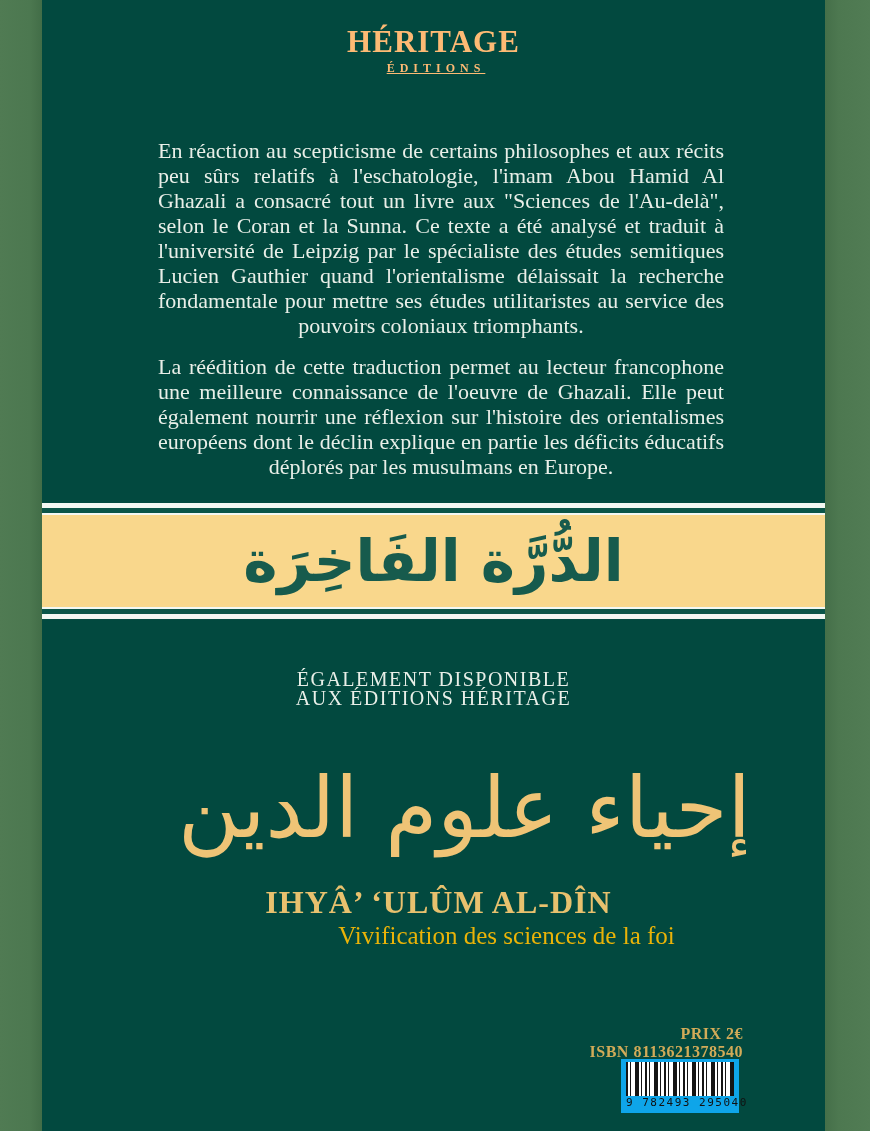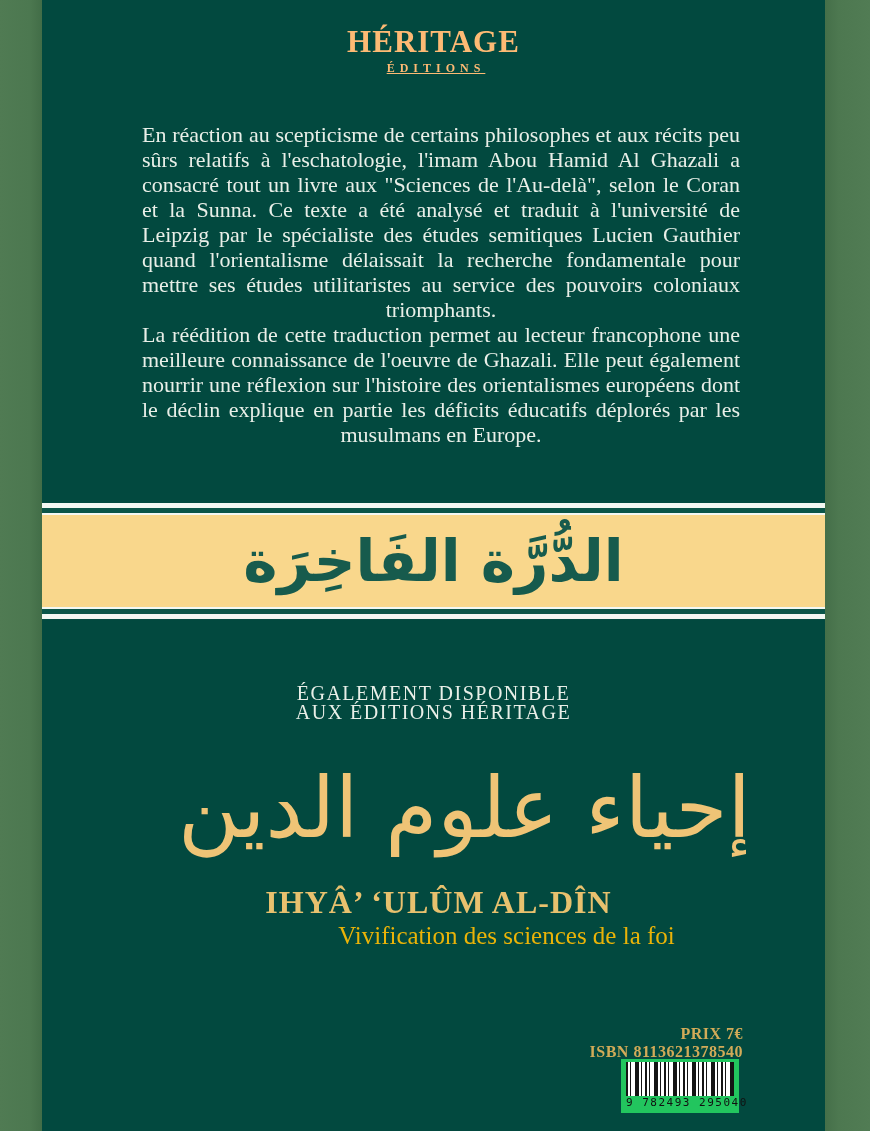--- a/index.html
+++ b/index.html
@@ -16,21 +16,21 @@
   
   .logo{position:absolute;top:26px;left:42px;width:783px;text-align:center;color:#fdba74;}
   .logo-name{font-size:31px;font-weight:700;letter-spacing:1px;line-height:1.05;}
   .logo-sub{font-size:12px;font-weight:700;letter-spacing:5px;margin-top:2px;text-indent:5px;text-decoration:underline;}
 
   
   .desc{
     position:absolute;top:122px;left:142px;width:598px;
     color:#e9efe8;font-size:22px;line-height:25px;
   }
-  .desc p{margin:0;text-align:justify;text-align-last:center;}
+  .desc p{margin:16px;text-align:justify;text-align-last:center;}
 
   
   .band{
     position:absolute;top:503px;left:42px;width:783px;height:116px;
     background:linear-gradient(180deg,
       #f3f7f2 0px,#f3f7f2 5px,
       #0b5548 5px,#0b5548 10px,
       #f3f7f2 10px,#f3f7f2 12px,
       #f9d78c 12px,#f9d78c 104px,
       #f3f7f2 104px,#f3f7f2 106px,
@@ -38,21 +38,21 @@
       #f3f7f2 111px,#f3f7f2 116px);
     display:flex;align-items:center;justify-content:center;
   }
   .band-arabic{
     color:#175b4d;font-size:58px;line-height:1;
     font-family:"DejaVu Sans", sans-serif;font-weight:700;
   }
 
   
   .promo{
-    position:absolute;top:684px;left:42px;width:783px;text-align:center;
+    position:absolute;top:670px;left:42px;width:783px;text-align:center;
     color:#e9efe8;font-size:20px;letter-spacing:1.5px;line-height:19px;font-weight:400;
   }
 
   
   .calligraphy{
     position:absolute;top:748px;left:42px;width:783px;height:130px;
     text-align:center;color:#efc476;font-size:84px;line-height:120px;
     font-family:"DejaVu Sans", sans-serif;
     margin-left:31px;
   }
@@ -69,21 +69,21 @@
   .price{
     position:absolute;top:1025px;right:127px;
     color:#d2ab58;font-size:16px;font-weight:700;letter-spacing:.5px;
   }
   .isbn{
     position:absolute;top:1043px;right:127px;
     color:#d2ab58;font-size:16px;font-weight:700;letter-spacing:.5px;
   }
   .barcode{
     position:absolute;top:1059px;left:621px;width:118px;height:54px;
-    background:#22c55e;box-sizing:border-box;padding:3px 5px 2px 5px;
+    background:#0ea5e9;box-sizing:border-box;padding:3px 5px 2px 5px;
   }
   .bars{
     height:34px;
     background:repeating-linear-gradient(90deg,
       #141414 0 2px,#ffffff 2px 4px,
       #141414 4px 5px,#ffffff 5px 9px,
       #141414 9px 13px,#ffffff 13px 15px,
       #141414 15px 16px,#ffffff 16px 19px);
   }
   .barcode-digits{
@@ -117,21 +117,21 @@
     <div>ÉGALEMENT DISPONIBLE</div>
     <div>AUX ÉDITIONS HÉRITAGE</div>
   </div>
 
   <div class="calligraphy" dir="rtl">إحياء علوم الدين</div>
 
   <div class="book-title">IHYÂ’ ‘ULÛM AL-DÎN</div>
 
   <div class="book-subtitle">Vivification des sciences de la foi</div>
 
-  <div class="price">PRIX 7€</div>
+  <div class="price">PRIX 2€</div>
 
   <div class="isbn">ISBN 8113621378540</div>
 
   <div class="barcode">
     <div class="bars"></div>
     <div class="barcode-digits">9 782493 295040</div>
   </div>
 
 </div>
 

